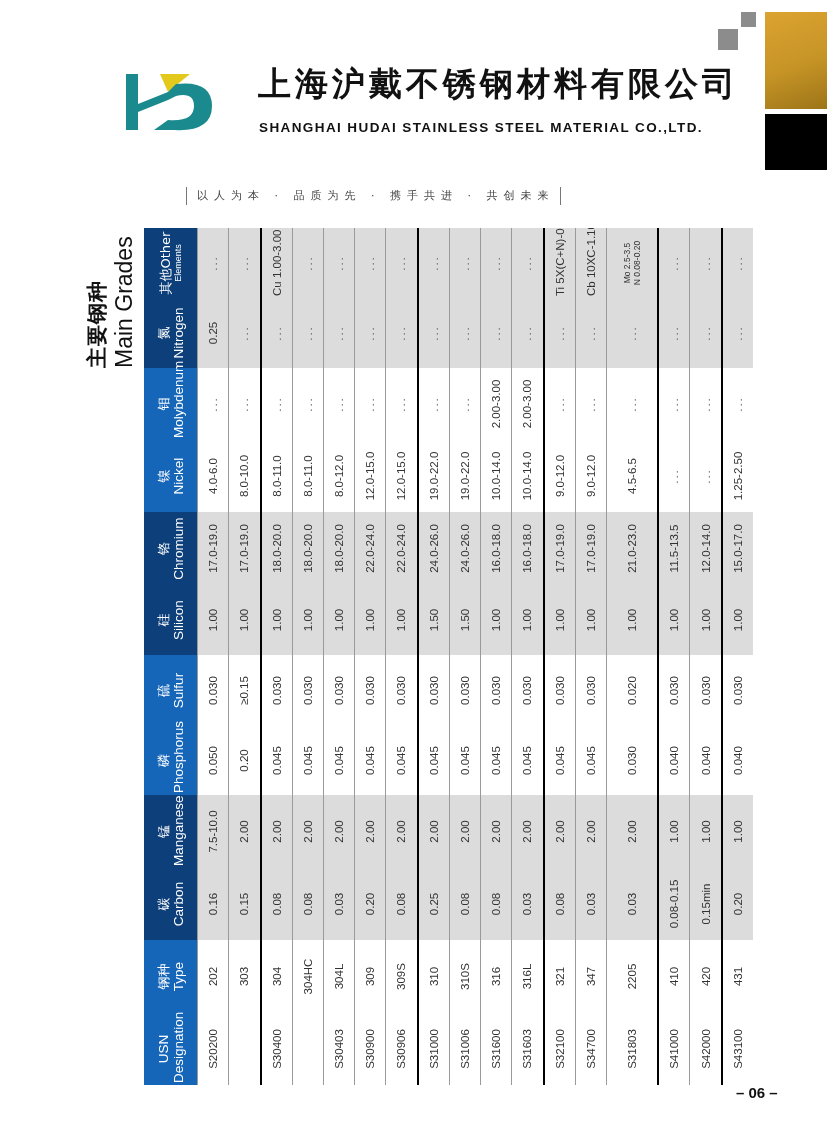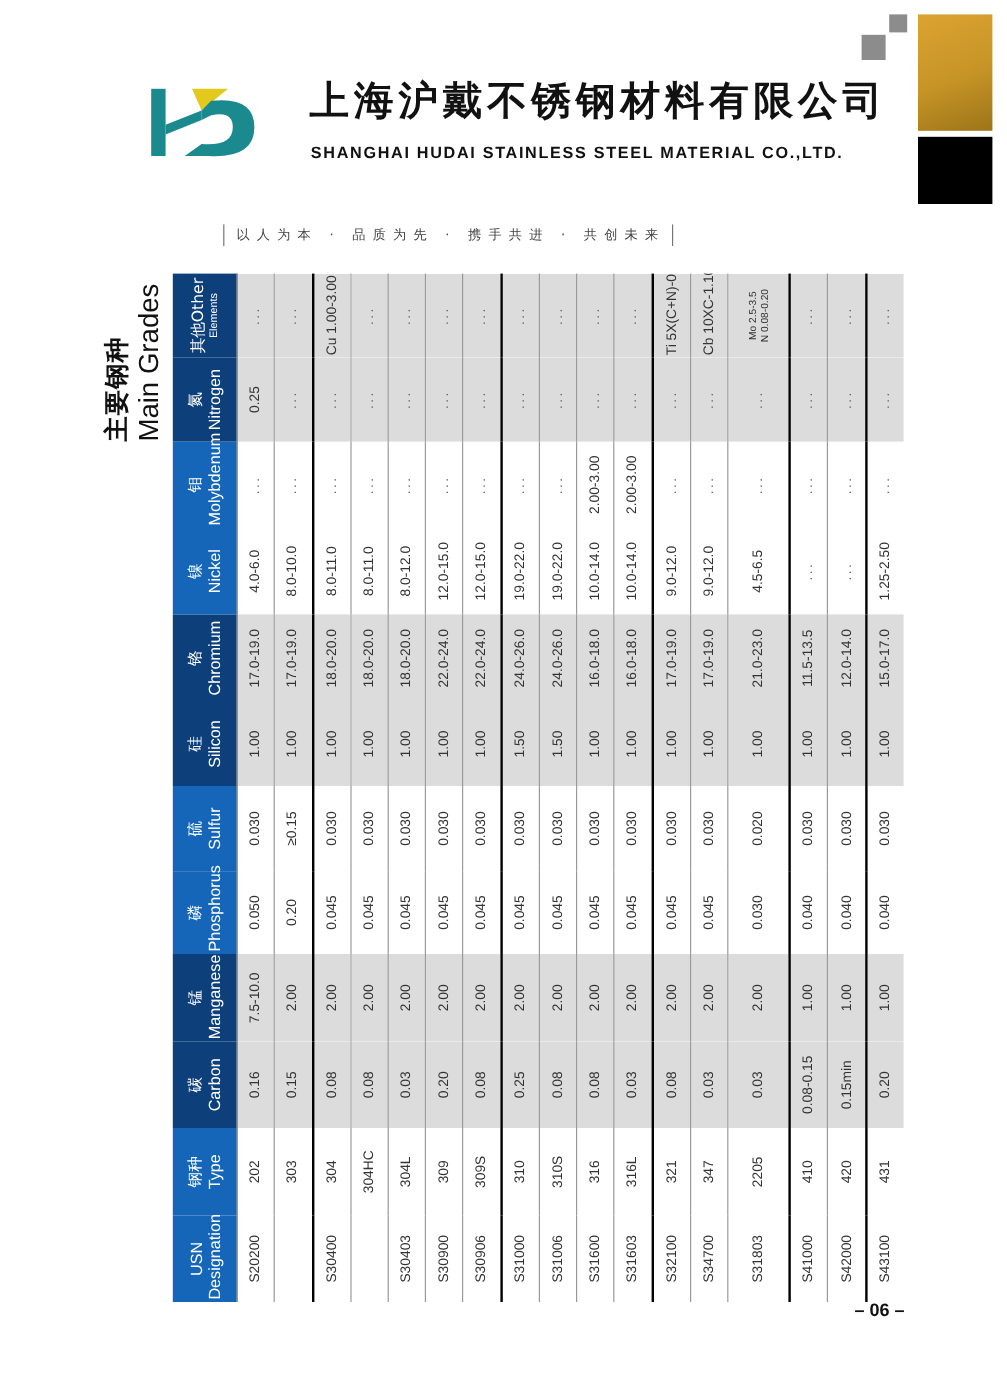--- a/index.html
+++ b/index.html
@@ -62,21 +62,21 @@
   table.grades td {
     text-align:center; vertical-align:middle; padding:0 2px; white-space:nowrap;
     border-top:1px solid #9a9a9a; overflow:hidden;
   }
   td.c-grey { background:#dcdcdc; }
   td.c-white { background:#fff; }
   tr.group-start td { border-top:2px solid #000; }
   td .tiny { display:block; font-size:8.5px; line-height:10px; }
   td .dots { letter-spacing:2px; color:#666; }
   .page-num {
-    position:absolute; left:712px; top:1084px; font-size:15px; font-weight:bold; color:#111; white-space:nowrap;
+    position:absolute; left:736px; top:1084px; font-size:15px; font-weight:bold; color:#111; white-space:nowrap;
   }
 </style>
 </head>
 <body>
 
 <svg class="logo" viewBox="0 0 92 62">
 
   <rect x="2" y="4" width="12" height="56" fill="#1a8a8e"></rect>
   <polygon points="14,34 44,22 44,30 14,42" fill="#1a8a8e"></polygon>
 

